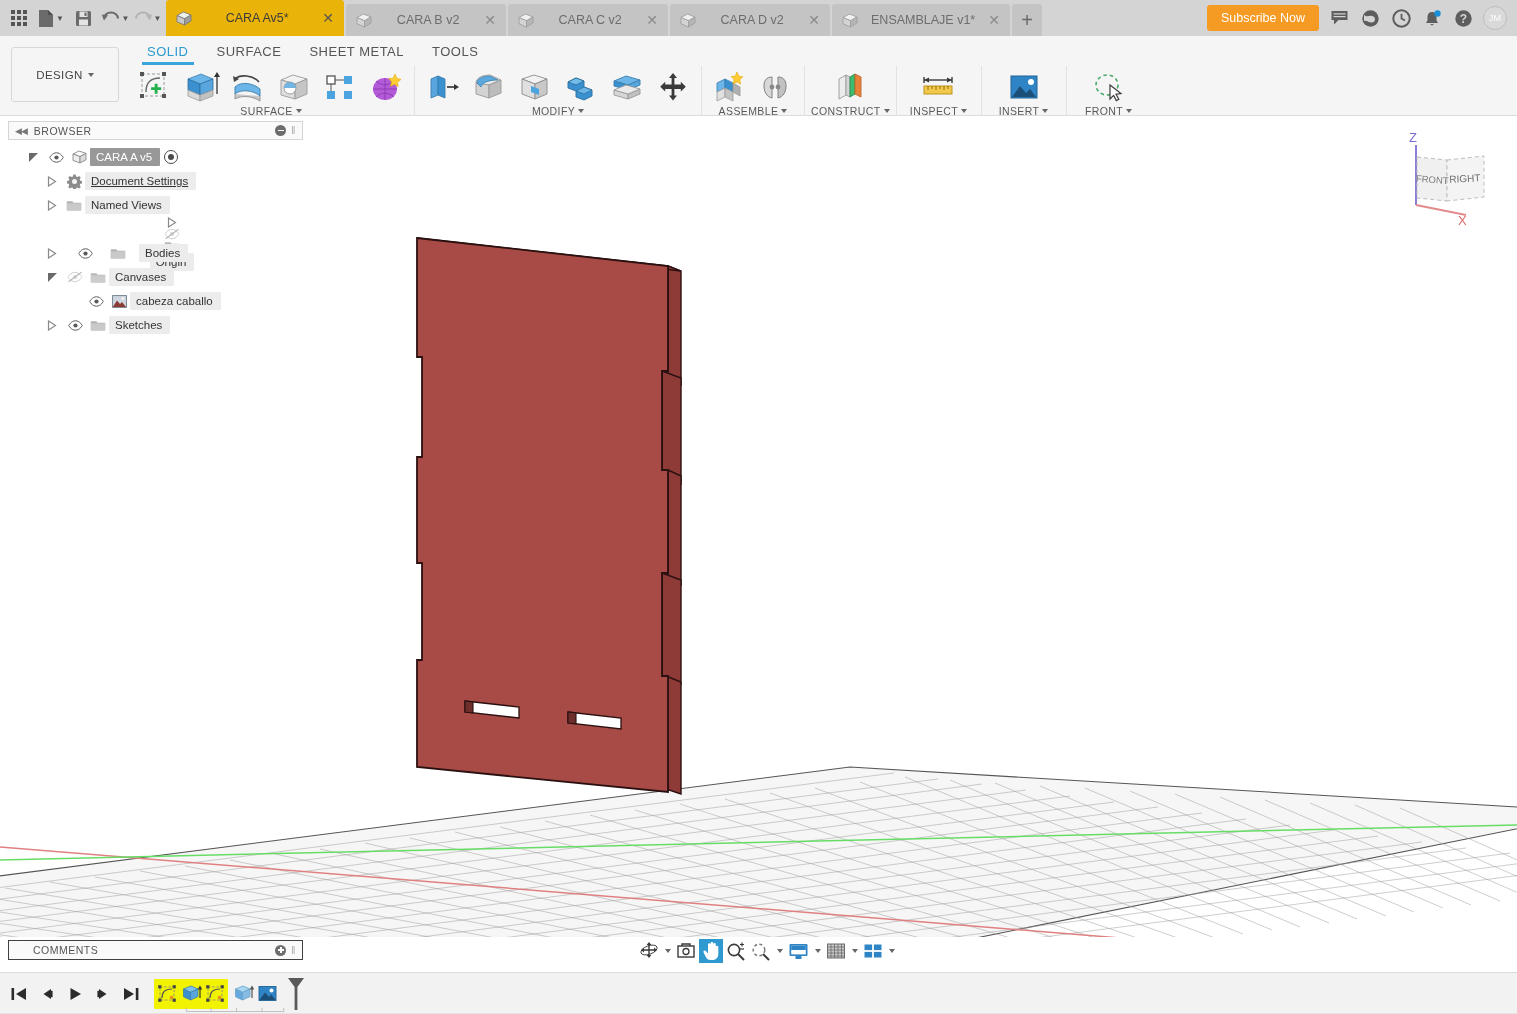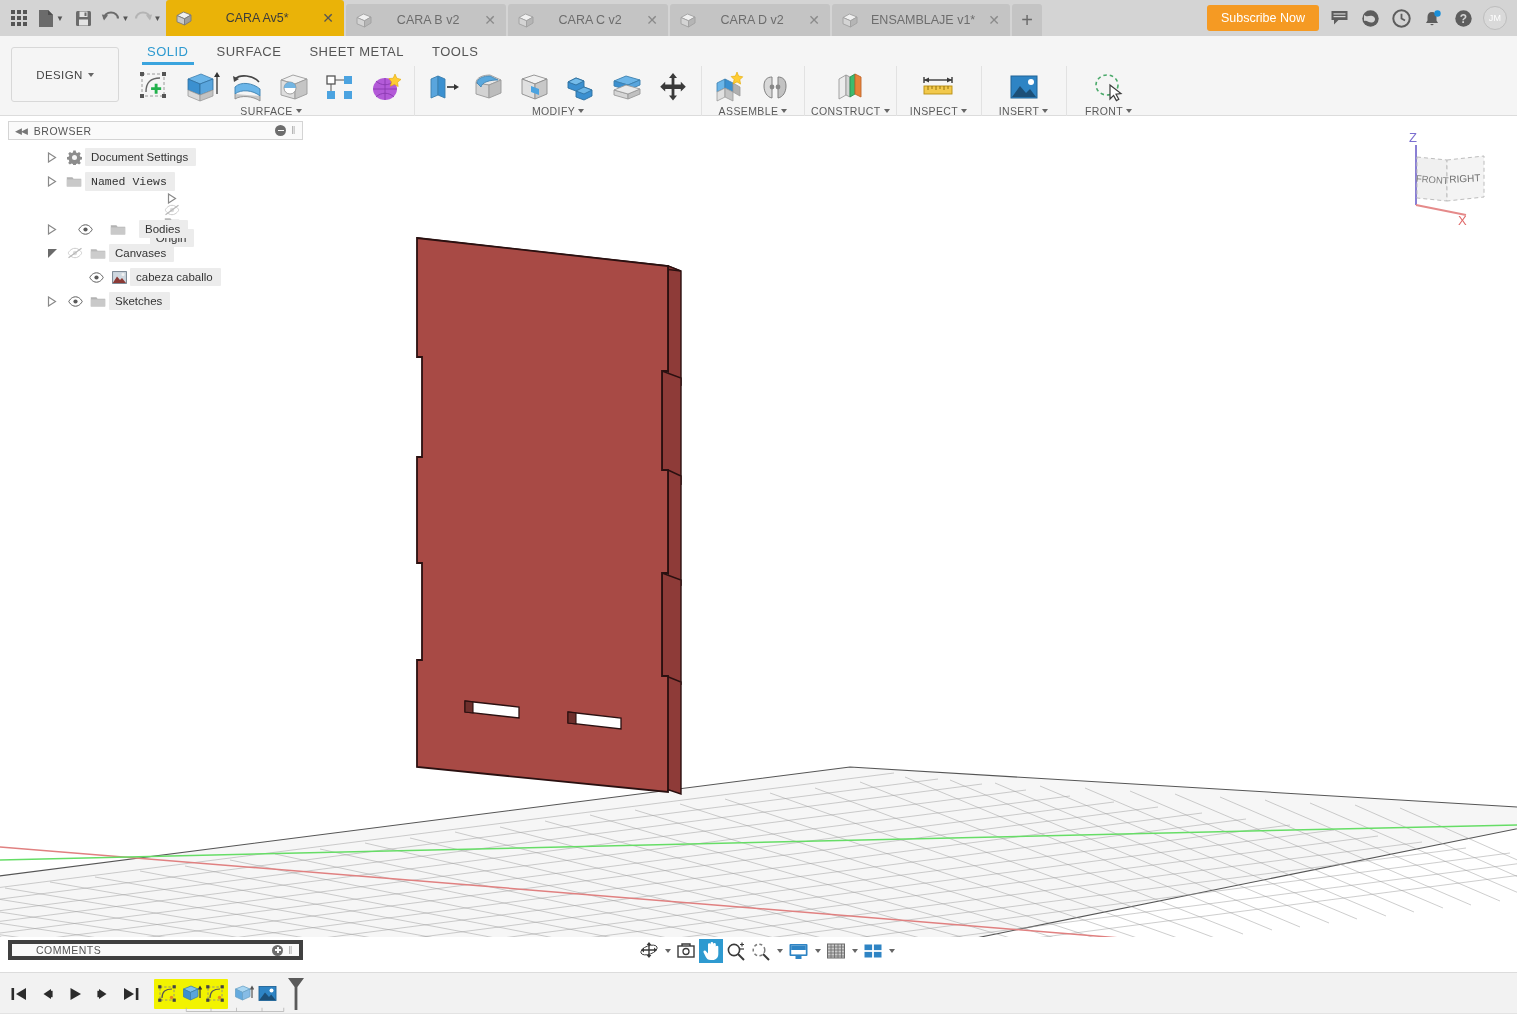--- a/index.html
+++ b/index.html
@@ -117,21 +117,21 @@
   }
   .radio-dot i { width: 6px; height: 6px; border-radius: 50%; background: #4a4a4a; display:block; }
 
   
   .viewport { position: absolute; left: 0; top: 117px; width: 1517px; height: 820px; background: #ffffff; overflow: hidden; }
   .viewcube { position: absolute; right: 15px; top: 10px; width: 110px; height: 100px; }
 
   
   .comments {
     position: absolute; left: 8px; top: 940px; width: 295px; height: 20px;
-    border: 4px solid #404040; background: #fafafa;
+    border: 1px solid #404040; background: #fafafa;
     display: flex; align-items: center; padding: 0 6px; font-size: 10.5px; color: #555; letter-spacing: 0.5px;
   }
   .plus-circle {
     width: 11px; height: 11px; border-radius: 50%; background: #6d6d6d; position: relative;
   }
   .plus-circle::before, .plus-circle::after {
     content:""; position: absolute; background: #fafafa;
   }
   .plus-circle::before { left: 2.5px; top: 4.75px; width: 6px; height: 1.5px; }
   .plus-circle::after { top: 2.5px; left: 4.75px; height: 6px; width: 1.5px; }
@@ -664,37 +664,61 @@
       <span class="bh-right">
         <span class="minus-circle">
             <i></i>
           </span>
         <span class="grip">‖</span>
       </span>
     </div>
 
     <div class="tree">
 
-
-      <div class="trow" style="padding-left:33px;">
+      <div class="trow selected" style="padding-left:14px;">
+        <span class="twist">
+          <svg width="11" height="11" viewBox="0 0 11 11">
+              <path d="M1 1 L10 1 L1 10 Z" fill="#6a6a6a"></path>
+            </svg>
+        </span>
+        <span class="eye">
+          <svg width="15" height="11" viewBox="0 0 15 11">
+              <path d="M7.5 0.8 C3 0.8 0.8 5.5 0.8 5.5 C0.8 5.5 3 10.2 7.5 10.2 C12 10.2 14.2 5.5 14.2 5.5 C14.2 5.5 12 0.8 7.5 0.8z" fill="none" stroke="#5a5a5a" stroke-width="1"></path>
+              <circle cx="7.5" cy="5.5" r="2.1" fill="#5a5a5a"></circle>
+            </svg>
+        </span>
+        <span class="ticon">
+          <svg width="15" height="14" viewBox="0 0 15 14">
+              <path d="M1 4 L7 1 L14 3.4 L8 6.6 Z" fill="#fcfcfc" stroke="#8a8a8a" stroke-width="0.9"></path>
+              <path d="M1 4 L8 6.6 L8 13 L1 10.4 Z" fill="#efefef" stroke="#8a8a8a" stroke-width="0.9"></path>
+              <path d="M8 6.6 L14 3.4 L14 9.8 L8 13 Z" fill="#dcdcdc" stroke="#8a8a8a" stroke-width="0.9"></path>
+            </svg>
+        </span>
+        <span class="tlabel">CARA  A v5</span>
+        <span class="radio-dot">
+            <i></i>
+          </span>
+      </div>
+
+      <div class="trow" style="padding-left:33px;text-decoration:underline;">
         <span class="twist">
           <svg width="10" height="11" viewBox="0 0 10 11">
               <path d="M1.5 1 L8.5 5.5 L1.5 10 Z" fill="none" stroke="#8a8a8a" stroke-width="1.2"></path>
             </svg>
         </span>
         <span class="ticon">
           <svg width="15" height="15" viewBox="0 0 15 15">
               <path d="M6.3 0.6h2.4l0.35 1.9 1.45 0.6 1.6-1.1 1.7 1.7-1.1 1.6 0.6 1.45 1.9 0.35v2.4l-1.9 0.35-0.6 1.45 1.1 1.6-1.7 1.7-1.6-1.1-1.45 0.6-0.35 1.9h-2.4l-0.35-1.9-1.45-0.6-1.6 1.1-1.7-1.7 1.1-1.6-0.6-1.45-1.9-0.35v-2.4l1.9-0.35 0.6-1.45-1.1-1.6 1.7-1.7 1.6 1.1 1.45-0.6z" fill="#8c8c8c"></path>
               <circle cx="7.5" cy="7.5" r="2.5" fill="#f5f5f5"></circle>
             </svg>
         </span>
         <span class="tlabel">Document Settings</span>
       </div>
 
-      <div class="trow" style="padding-left:33px;font-family:Liberation Mono, monospace;">
+      <div class="trow" style="padding-left:33px;">
         <span class="twist">
           <svg width="10" height="11" viewBox="0 0 10 11">
               <path d="M1.5 1 L8.5 5.5 L1.5 10 Z" fill="none" stroke="#8a8a8a" stroke-width="1.2"></path>
             </svg>
         </span>
         <span class="ticon">
           <svg width="16" height="13" viewBox="0 0 16 13">
               <path d="M0.8 2.2h5.6l1.2 1.5h7.6v7.8H0.8z" fill="#b3b3b3"></path>
               <path d="M0.8 4.4h14.4v6.9H0.8z" fill="#c9c9c9"></path>
             </svg>

